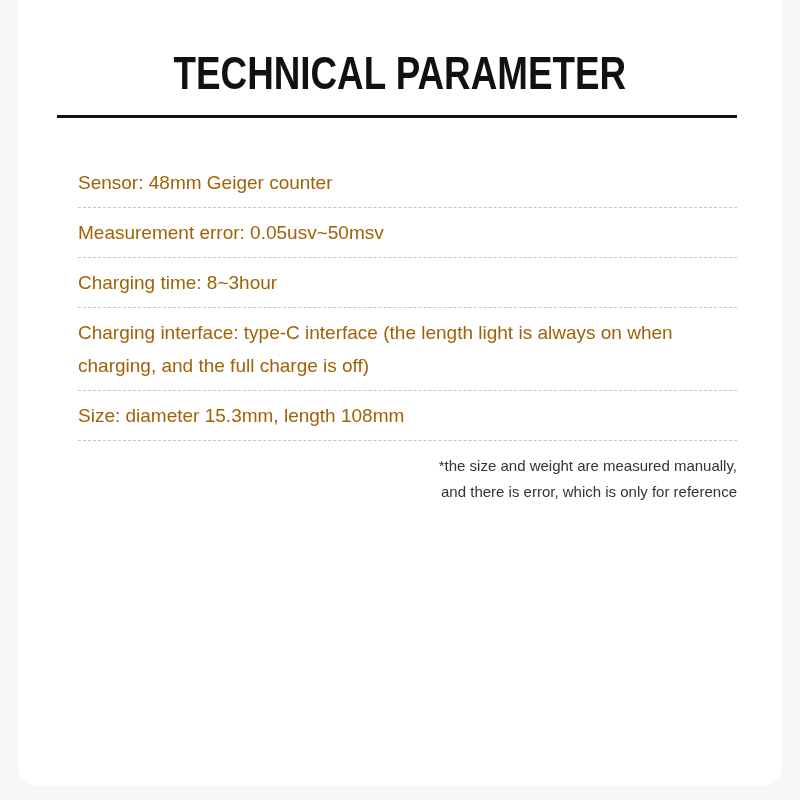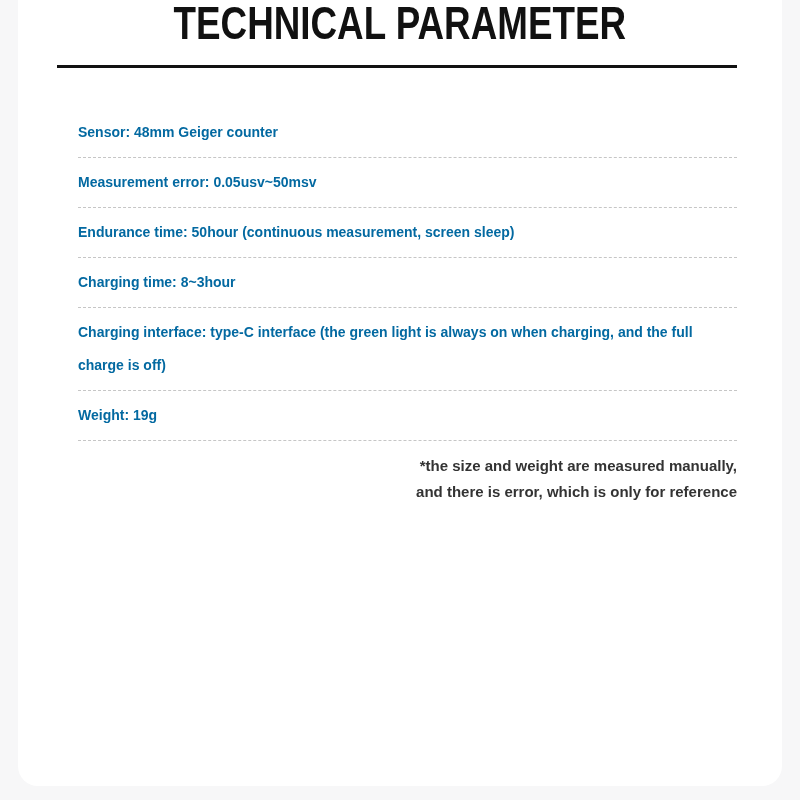--- a/index.html
+++ b/index.html
@@ -15,20 +15,21 @@
     position: absolute;
     left: 18px;
     top: 0;
     width: 764px;
     height: 786px;
     background: #ffffff;
     border-radius: 0 0 20px 20px;
     box-sizing: border-box;
   }
   .title-wrap {
+    padding-top: 50px;
     text-align: center;
   }
   .page-title {
     display: inline-block;
     font-size: 46px;
     line-height: 46px;
     font-weight: bold;
     color: #111111;
     letter-spacing: 0px;
     transform: scaleX(0.8);
@@ -40,57 +41,54 @@
     width: 680px;
     height: 3px;
     background: #111111;
   }
   .rows {
     margin-top: 40px;
     padding: 0 45px 0 60px;
   }
   .spec-row {
     padding: 8px 0;
-    font-size: 14px;
+    font-size: 19px;
     line-height: 33px;
-    color: #0369a1;
+    color: #a16207;
     border-bottom: 1px dashed #c6c6c6;
-    font-weight: bold;
   }
   .spec-row:first-child {
     border-top: none;
   }
   .footnote {
     margin-top: 12px;
     padding: 0 45px 0 60px;
     text-align: right;
     font-size: 15px;
     line-height: 26px;
     color: #333333;
-    font-weight: bold;
   }
 </style>
 </head>
 <body>
 
 <div class="card">
 
   <div class="title-wrap">
     <div class="page-title">TECHNICAL PARAMETER</div>
   </div>
 
   <div class="title-rule"></div>
 
   <div class="rows">
     <div class="spec-row">Sensor: 48mm Geiger counter</div>
     <div class="spec-row">Measurement error: 0.05usv~50msv</div>
-    <div class="spec-row">Endurance time: 50hour (continuous measurement, screen sleep)</div>
     <div class="spec-row">Charging time: 8~3hour</div>
-    <div class="spec-row">Charging interface: type-C interface (the green light is always on when charging, and the full charge is off)</div>
-    <div class="spec-row">Weight: 19g</div>
+    <div class="spec-row">Charging interface: type-C interface (the length light is always on when charging, and the full charge is off)</div>
+    <div class="spec-row">Size: diameter 15.3mm, length 108mm</div>
   </div>
 
   <div class="footnote">
     <div>*the size and weight are measured manually,</div>
     <div>and there is error, which is only for reference</div>
   </div>
 
 </div>
 
 </body></html>

